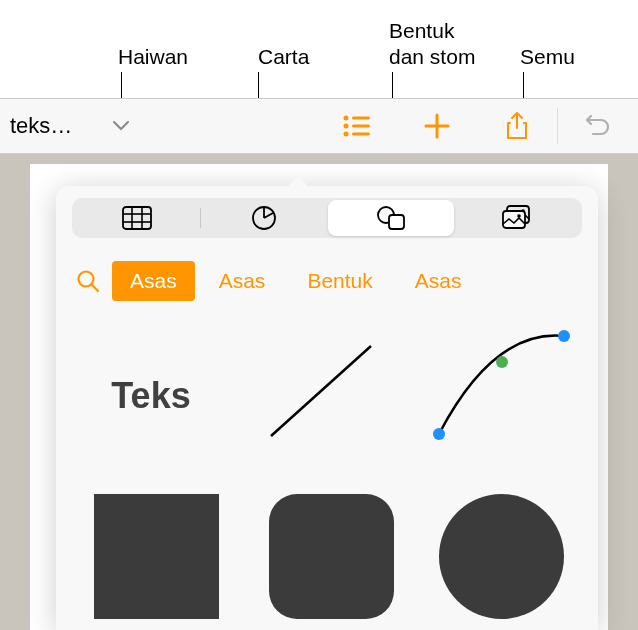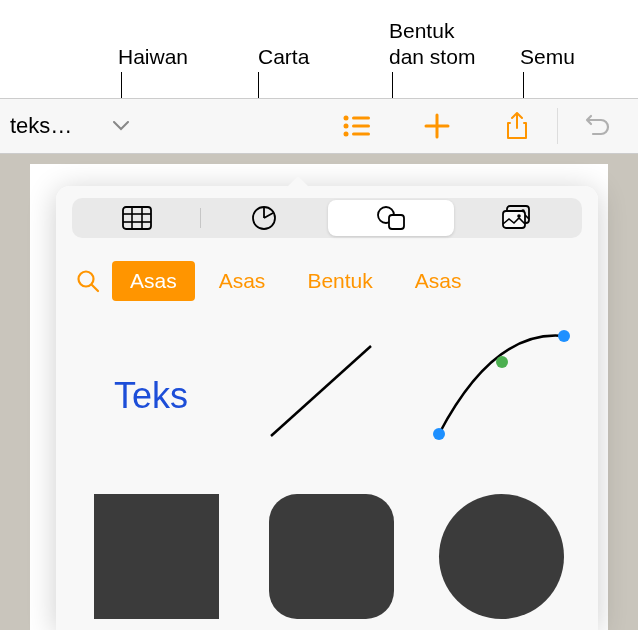--- a/index.html
+++ b/index.html
@@ -184,22 +184,22 @@
       bottom: 0;
     }
     .shape-cell {
       position: absolute;
       display: flex;
       align-items: center;
       justify-content: center;
     }
     .text-shape {
       font-size: 36px;
-      font-weight: 400;
-      color: #1d4ed8;
+      font-weight: 700;
+      color: #404040;
     }
     .square-shape {
       width: 125px;
       height: 125px;
       background: #3b3b3b;
     }
     .rounded-square-shape {
       width: 125px;
       height: 125px;
       background: #3b3b3b;

